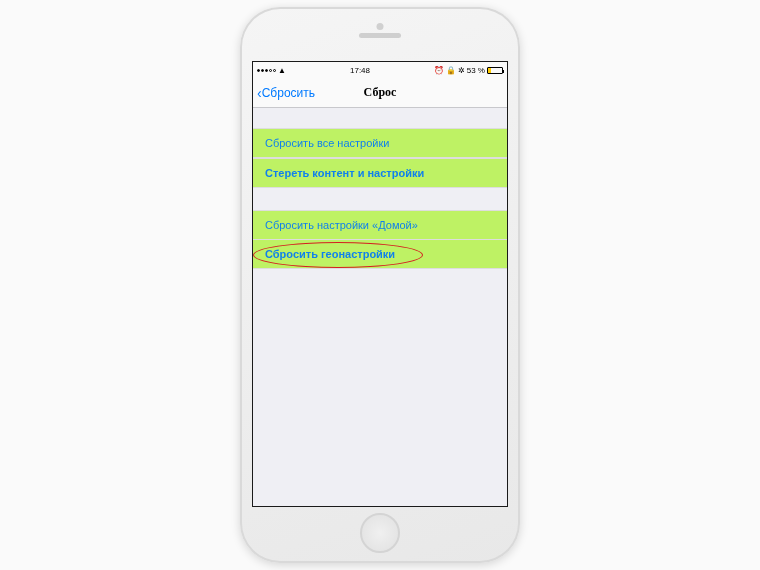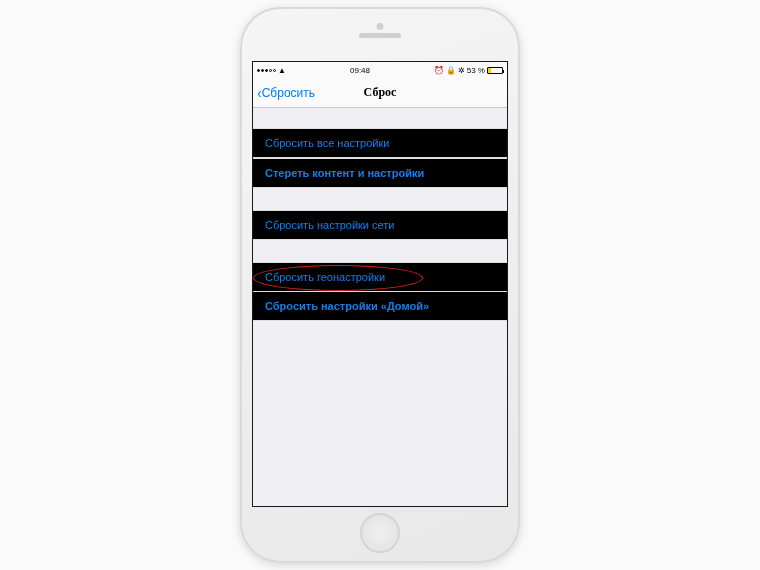--- a/index.html
+++ b/index.html
@@ -94,21 +94,21 @@
     display:flex; align-items:center; color:#007aff; font-size:12px;
   }
   .chevron { font-size:14px; line-height:1; margin-right:0px; }
   .nav-title {
     position:absolute; left:0; right:0; text-align:center;
     font-size:12px; font-weight:600; color:#000;font-family:Liberation Serif, serif;
   }
   .content { padding-top: 20px; }
   .group { margin-bottom: 22px; }
   .row {
-    background:#000000;
+    background:#bef264;
     border-top:0.5px solid #ddd;
     border-bottom:0.5px solid #ddd;
     padding: 8px 12px;
     font-size: 11px;
     color:#1080ec;
     position:relative;
   }
   .row + .row { border-top: 0.5px solid #ddd; margin-top:-0.5px;font-weight:bold; }
   .highlight {
     position:absolute;
@@ -134,21 +134,21 @@
       <div class="sb-left">
         <span class="signal">
           <span></span>
             <span></span>
             <span></span>
             <span class="empty"></span>
             <span class="empty"></span>
         </span>
         <span class="wifi-icon">▲</span>
       </div>
-      <div>09:48</div>
+      <div>17:48</div>
       <div class="sb-right">
         <span>⏰</span>
         <span>🔒</span>
         <span>✲</span>
         <span>53 %</span>
         <span class="battery">
             <span class="battery-fill"></span>
           </span>
       </div>
     </div>
@@ -165,33 +165,28 @@
 
       <div class="group">
         <div class="row">
           <span>Сбросить все настройки</span>
         </div>
         <div class="row">
           <span>Стереть контент и настройки</span>
         </div>
       </div>
 
-      <div class="group">
-        <div class="row">
-          <span>Сбросить настройки сети</span>
-        </div>
-      </div>
 
       <div class="group">
         <div class="row">
+          <span>Сбросить настройки «Домой»</span>
+        </div>
+        <div class="row">
           <span>Сбросить геонастройки</span>
           <span class="highlight"></span>
-        </div>
-        <div class="row">
-          <span>Сбросить настройки «Домой»</span>
         </div>
       </div>
 
     </div>
 
   </div>
   <div class="home-btn"></div>
 </div>
 
 </body></html>

